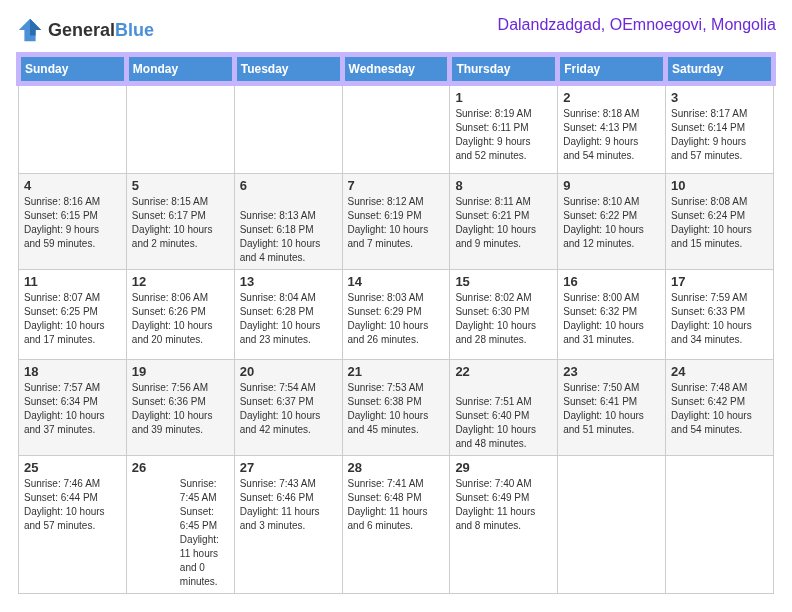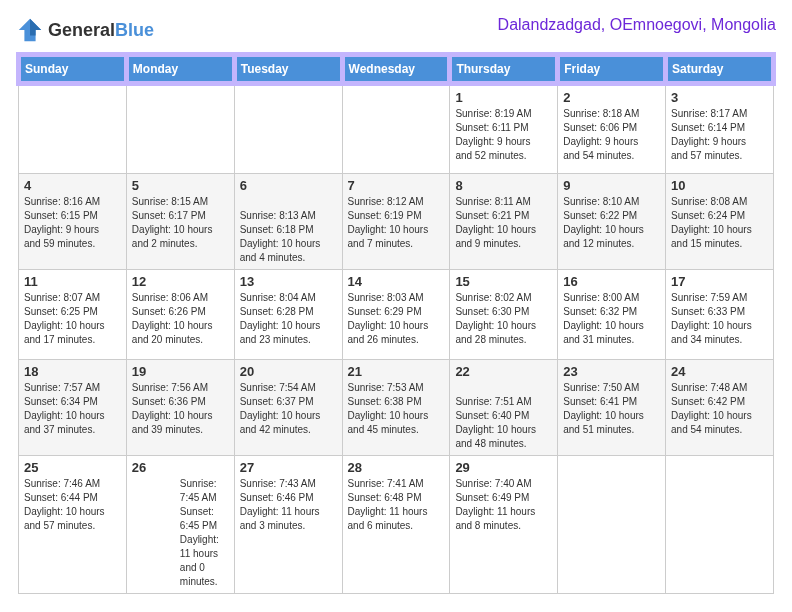--- a/index.html
+++ b/index.html
@@ -130,21 +130,21 @@
         <td>
           <div class="day-number">1</div>
           <div class="day-info" style="white-space: pre-line;">Sunrise: 8:19 AM
 Sunset: 6:11 PM
 Daylight: 9 hours
 and 52 minutes.</div>
         </td>
         <td>
           <div class="day-number">2</div>
           <div class="day-info" style="white-space: pre-line;">Sunrise: 8:18 AM
-Sunset: 6:06 PM
+Sunset: 4:13 PM
 Daylight: 9 hours
 and 54 minutes.</div>
         </td>
         <td>
           <div class="day-number">3</div>
           <div class="day-info" style="white-space: pre-line;">Sunrise: 8:17 AM
 Sunset: 6:14 PM
 Daylight: 9 hours
 and 57 minutes.</div>
         </td>

